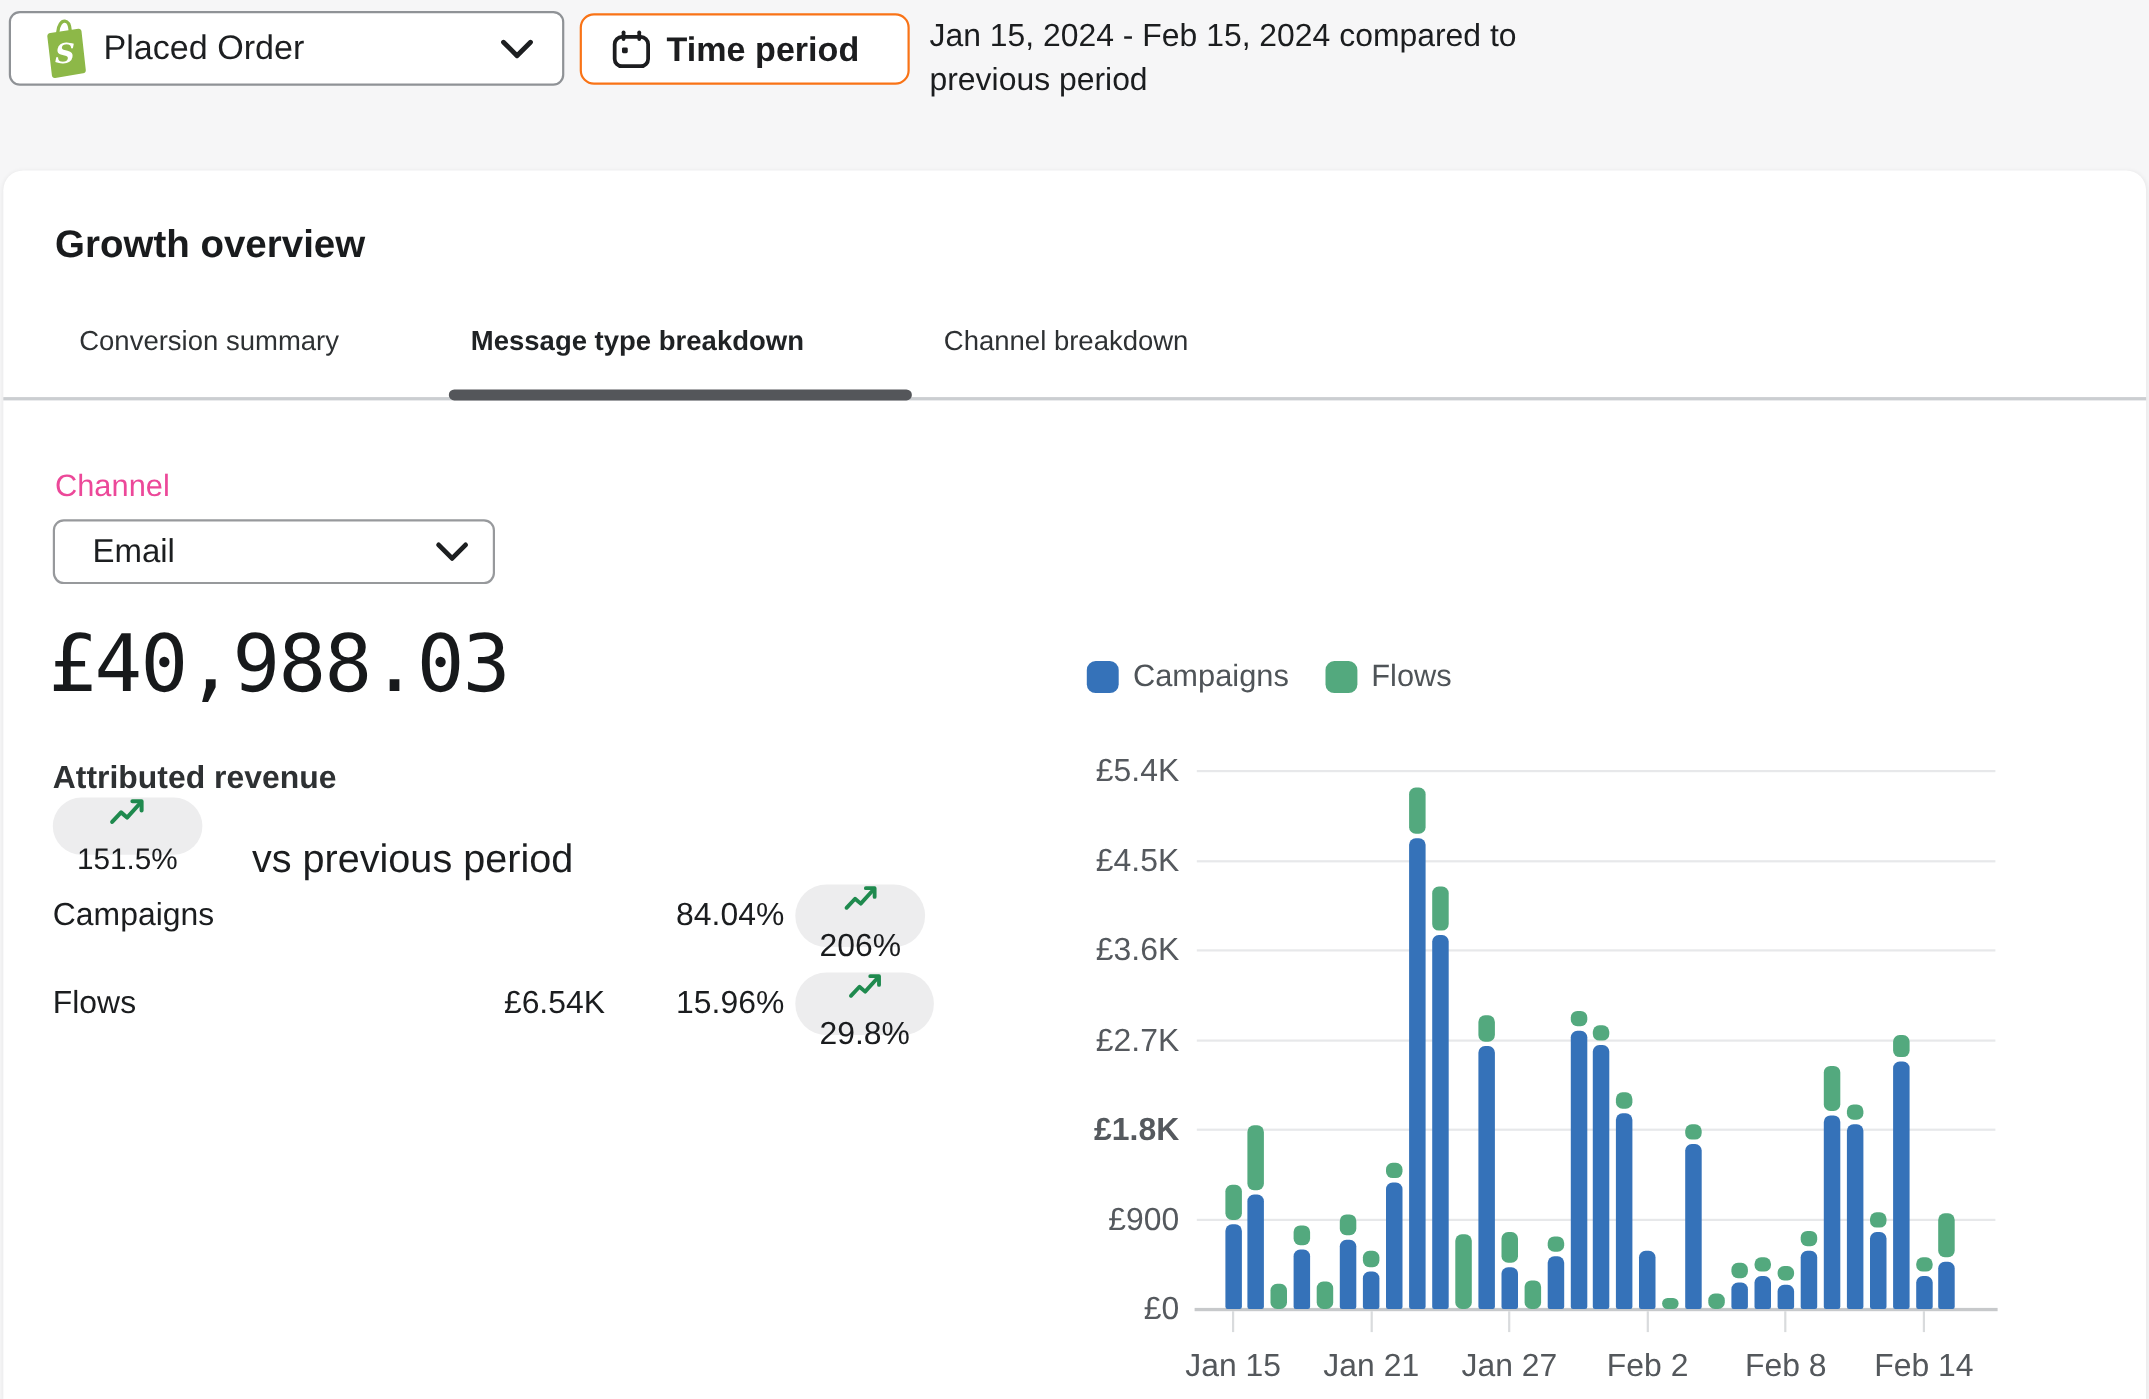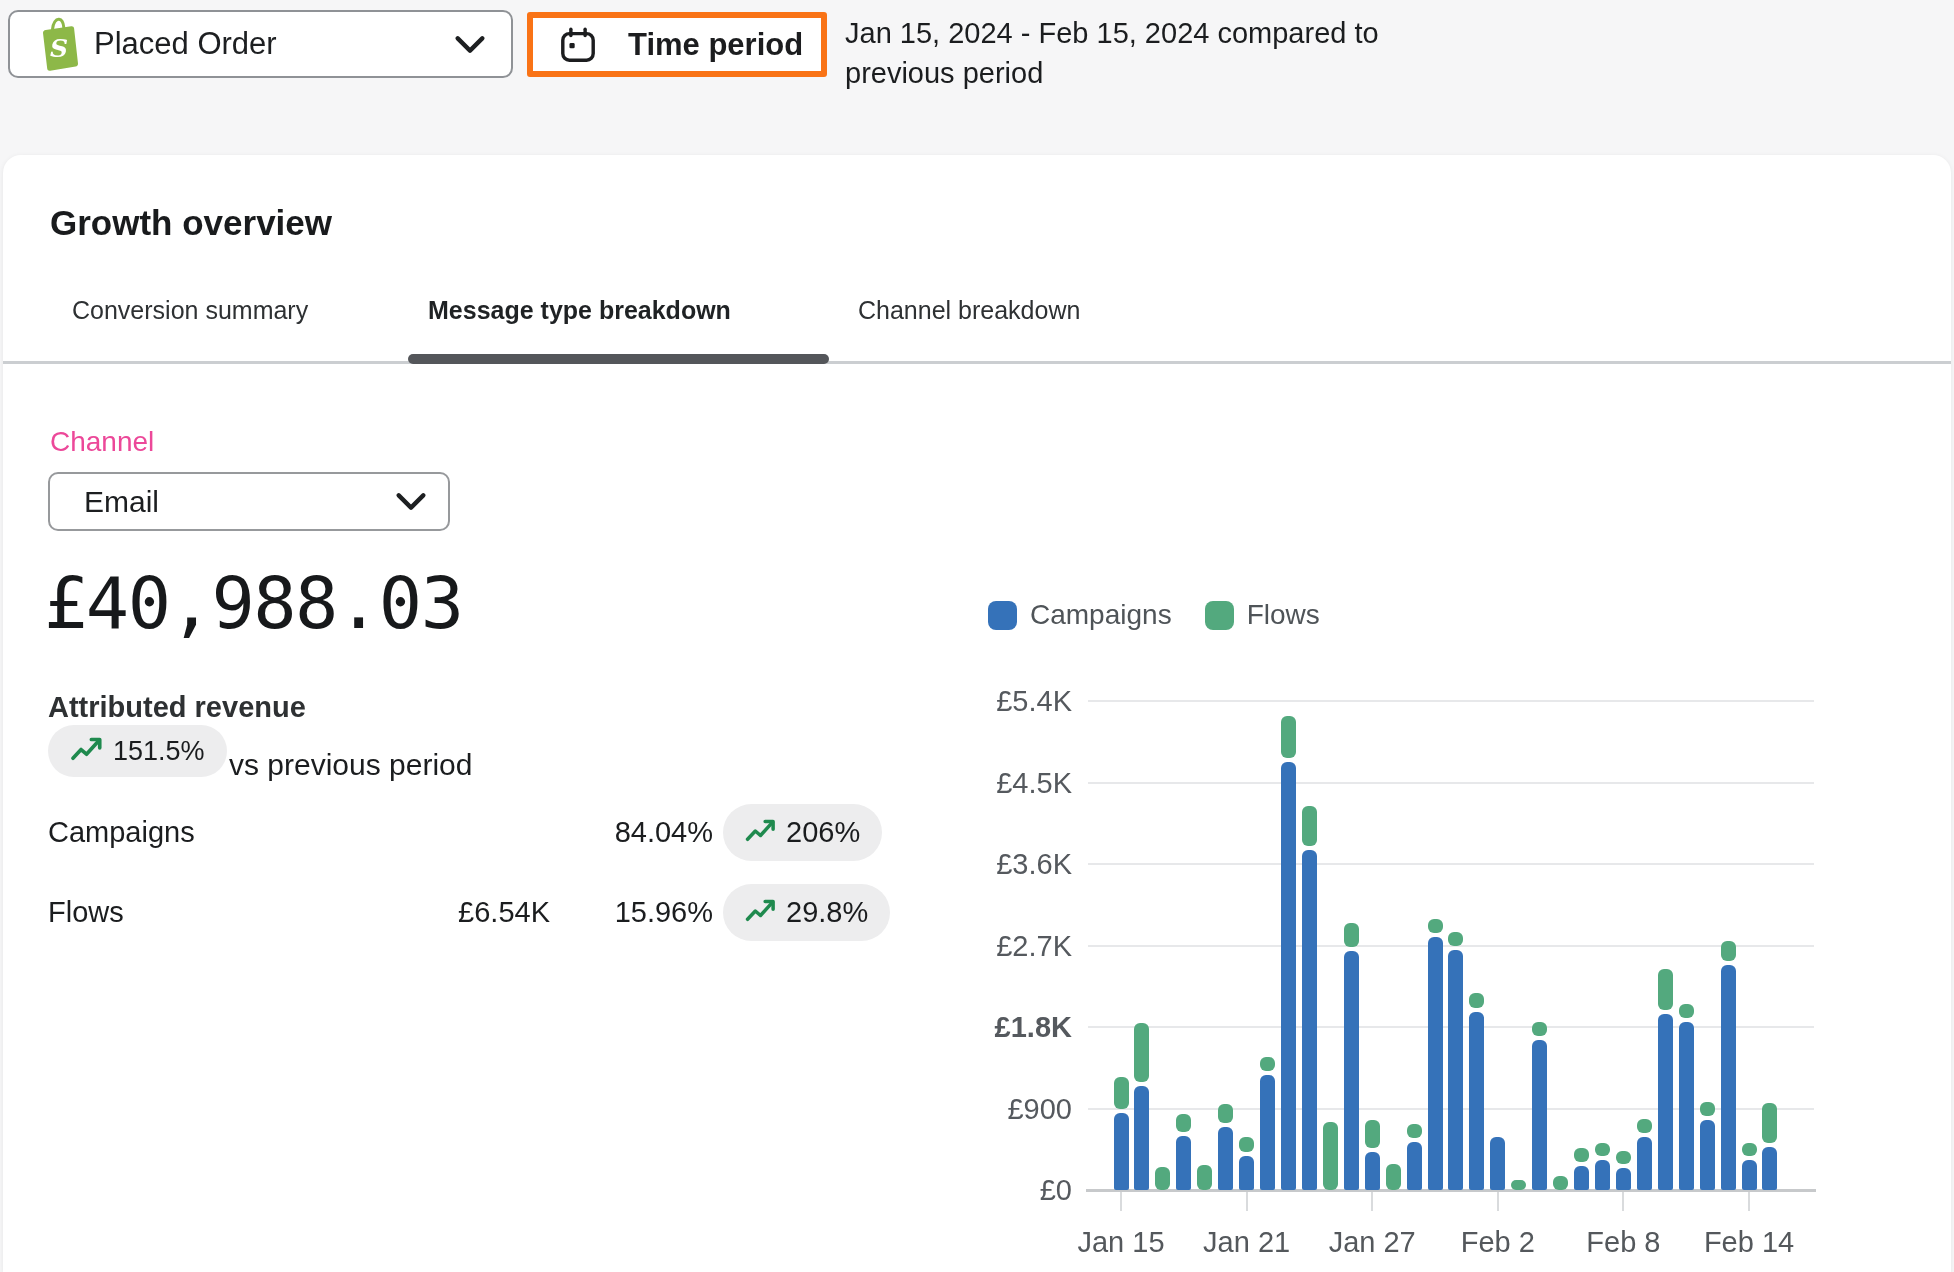--- a/index.html
+++ b/index.html
@@ -17,22 +17,22 @@
     left:8px;top:10px;width:505px;height:68px;background:#fff;
     border:2px solid #8f9296;border-radius:10px;box-sizing:border-box;
     display:flex;align-items:center;cursor:pointer;
   }
   .metric-select .shop-ic{margin-left:20px;width:50px;height:56px;flex:0 0 auto;}
   .metric-select .lbl{margin-left:14px;font-size:31px;color:#1d1f21;}
   .metric-select .chev{margin-left:auto;margin-right:26px;width:30px;height:19px;}
 
   .time-btn{
     left:527px;top:12px;width:300px;height:65px;background:#fff;
-    border:6px solid #f97316;border-radius:3px;box-sizing:border-box;
-    display:flex;align-items:center;gap:31px;cursor:pointer;
+    border:2px solid #f97316;border-radius:13px;box-sizing:border-box;
+    display:flex;align-items:center;gap:13px;cursor:pointer;
     font-family:inherit;padding:0 0 0 26px;
   }
   .time-btn .cal{width:38px;height:38px;flex:0 0 auto;}
   .time-btn .lbl{font-size:31px;font-weight:600;color:#1c1d1f;white-space:nowrap;}
 
   .date-range{
     left:845px;top:13px;width:560px;font-size:29px;line-height:40px;color:#1b1d1f;
   }
 
   
@@ -56,25 +56,25 @@
   .channel-select .lbl{margin-left:34px;font-size:30px;color:#1c1e20;}
   .channel-select .chev{margin-left:auto;margin-right:22px;width:30px;height:19px;}
 
   .kpi-value{
     left:41px;top:406px;font-family:"DejaVu Sans Mono", monospace;
     font-size:72px;letter-spacing:-1.5px;color:#17191b;
   }
   .kpi-label{left:45px;top:536px;font-size:29px;font-weight:600;color:#2e3133;}
 
   .pill{
-    background:#ededee;border-radius:29px;display:flex;align-items:center;
+    background:#ededee;border-radius:29px;display:flex;align-items:center;flex-direction:column;
   }
   .badge-pill{left:45px;top:570px;height:52px;padding:0 22px;gap:10px;}
   .badge-pill .txt{font-size:27px;font-weight:500;color:#1a1c1e;}
-  .vs-text{left:226px;top:584px;height:52px;display:flex;align-items:center;font-size:30px;color:#1b1d1f;}
+  .vs-text{left:226px;top:600px;height:52px;display:flex;align-items:center;font-size:36px;color:#1b1d1f;}
 
   .stat-row{left:0;width:960px;height:57px;}
   .stat-row .rlabel{position:absolute;left:45px;top:0;height:57px;display:flex;align-items:center;font-size:29px;color:#1b1d1f;}
   .stat-row .rvalue{position:absolute;left:300px;width:247px;top:0;height:57px;display:flex;align-items:center;justify-content:flex-end;font-size:29px;color:#1b1d1f;}
   .stat-row .rshare{position:absolute;left:560px;width:150px;top:0;height:57px;display:flex;align-items:center;justify-content:flex-end;font-size:29px;color:#1b1d1f;}
   .stat-row .rpillwrap{position:absolute;left:720px;width:208px;top:0;height:57px;display:flex;justify-content:flex-start;}
   .stat-row .pill{height:57px;padding:0 22px;gap:10px;border-radius:29px;}
   .stat-row .pill .txt{font-size:29px;color:#1a1c1e;}
 
   

